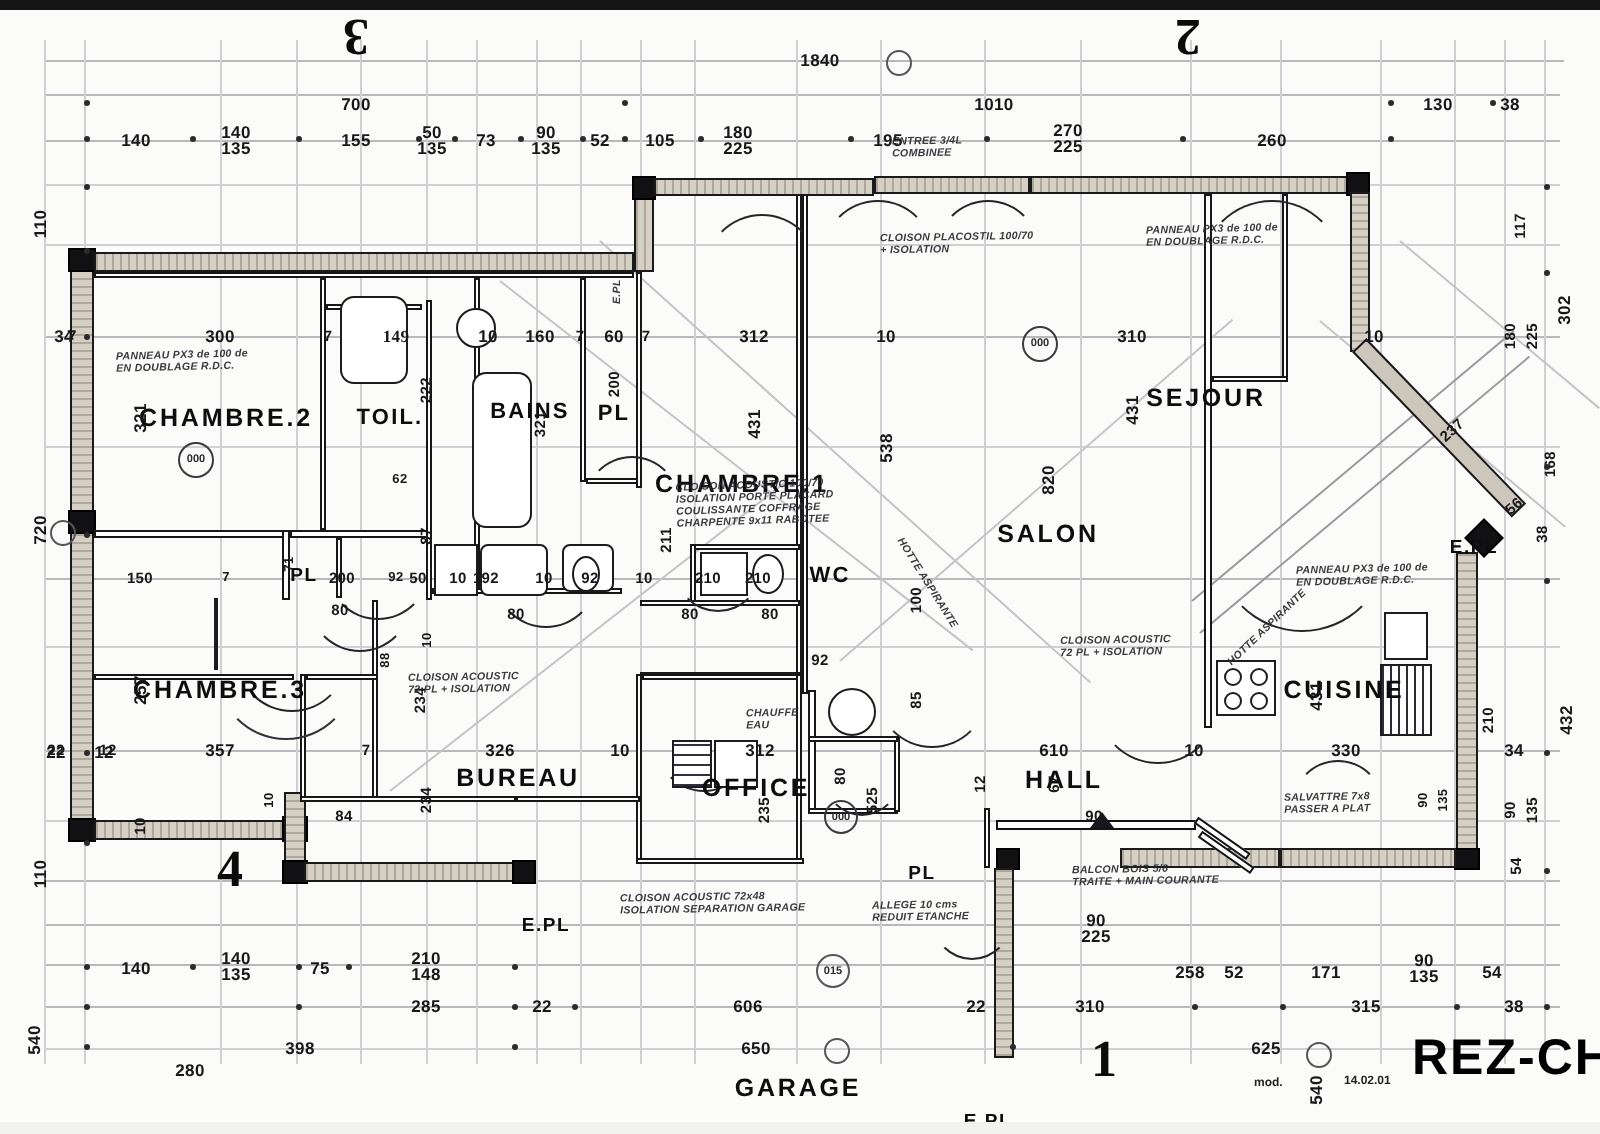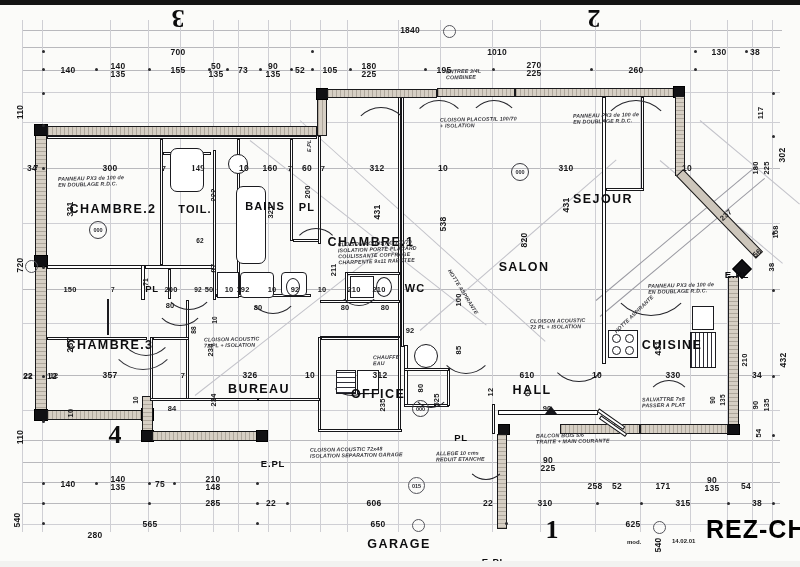--- a/index.html
+++ b/index.html
@@ -392,21 +392,21 @@
       <div>90</div>
       <div>135</div>
     </div>
     <div class="dim" style="left:746px;top:486px;">54</div>
 
     <div class="dim" style="left:95px;top:503px;margin-top:32px;">280</div>
     <div class="dim" style="left:213px;top:503px;">285</div>
     <div class="dim" style="left:271px;top:503px;">22</div>
     <div class="dim" style="left:374px;top:503px;">606</div>
 
-    <div class="dim" style="left:150px;top:524px;">565</div>
+    <div class="dim" style="left:150px;top:524px;">398</div>
     <div class="dim" style="left:378px;top:524px;">650</div>
     <div class="dim" style="left:488px;top:503px;">22</div>
     <div class="dim" style="left:545px;top:503px;">310</div>
     <div class="dim" style="left:683px;top:503px;">315</div>
     <div class="dim" style="left:757px;top:503px;">38</div>
     <div class="dim" style="left:633px;top:524px;">625</div>
 
     <div class="dot" style="left:42px;top:482px;"></div>
     <div class="dot" style="left:95px;top:482px;"></div>
     <div class="dot" style="left:148px;top:482px;"></div>

